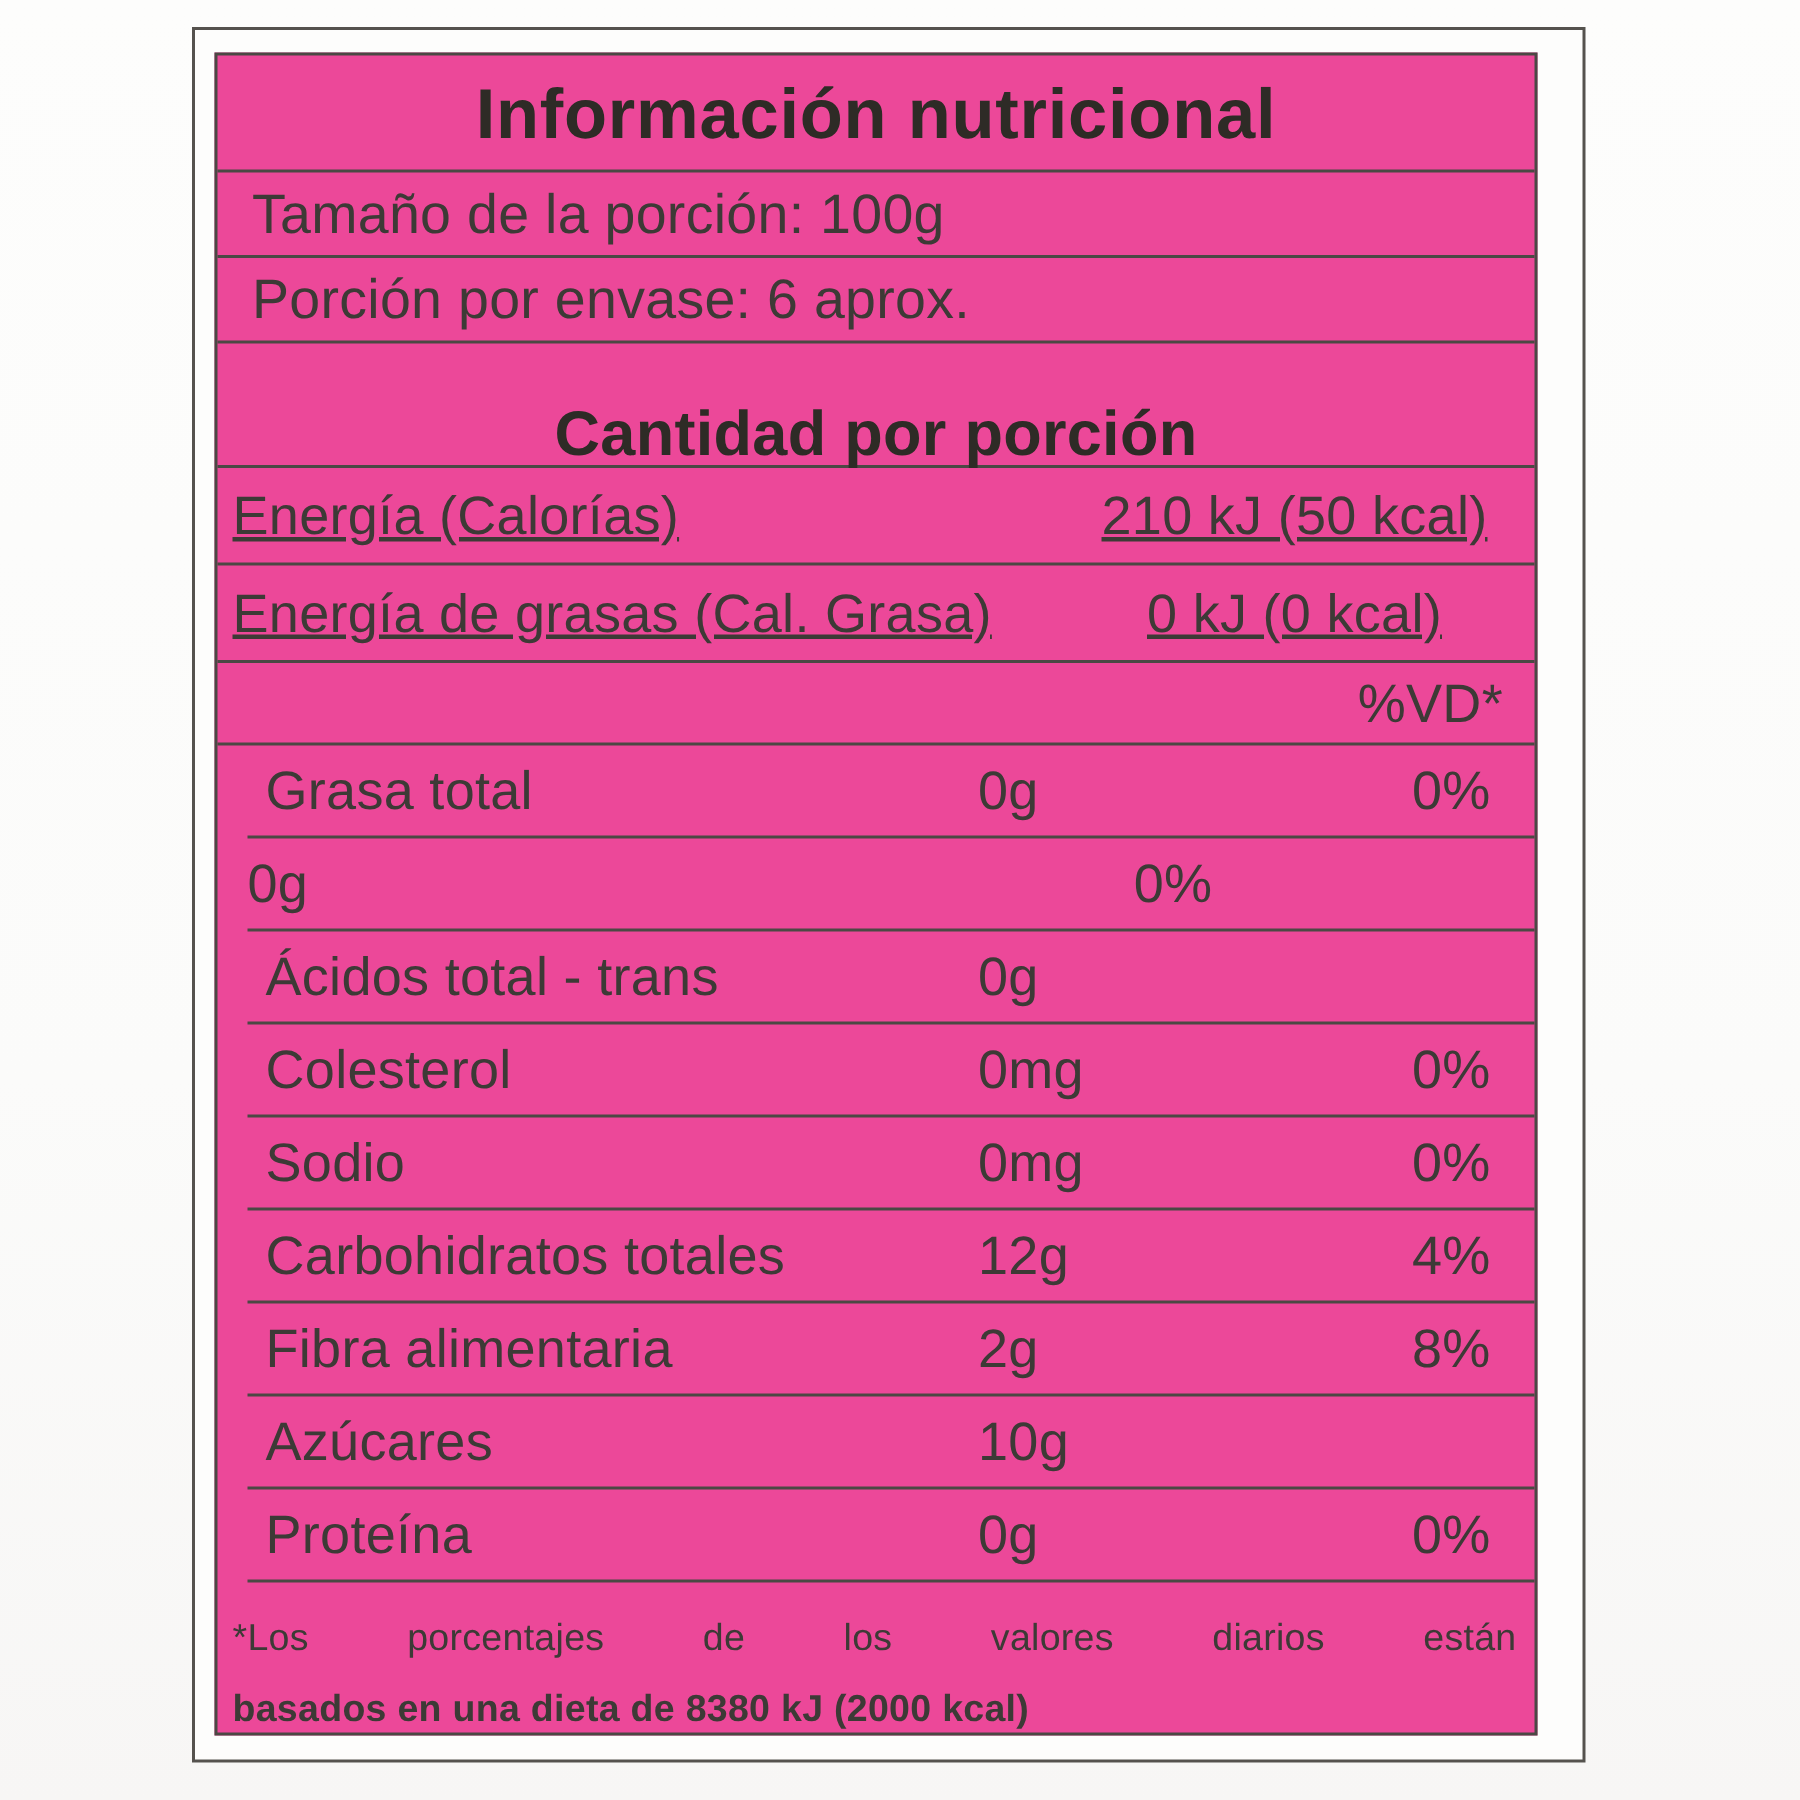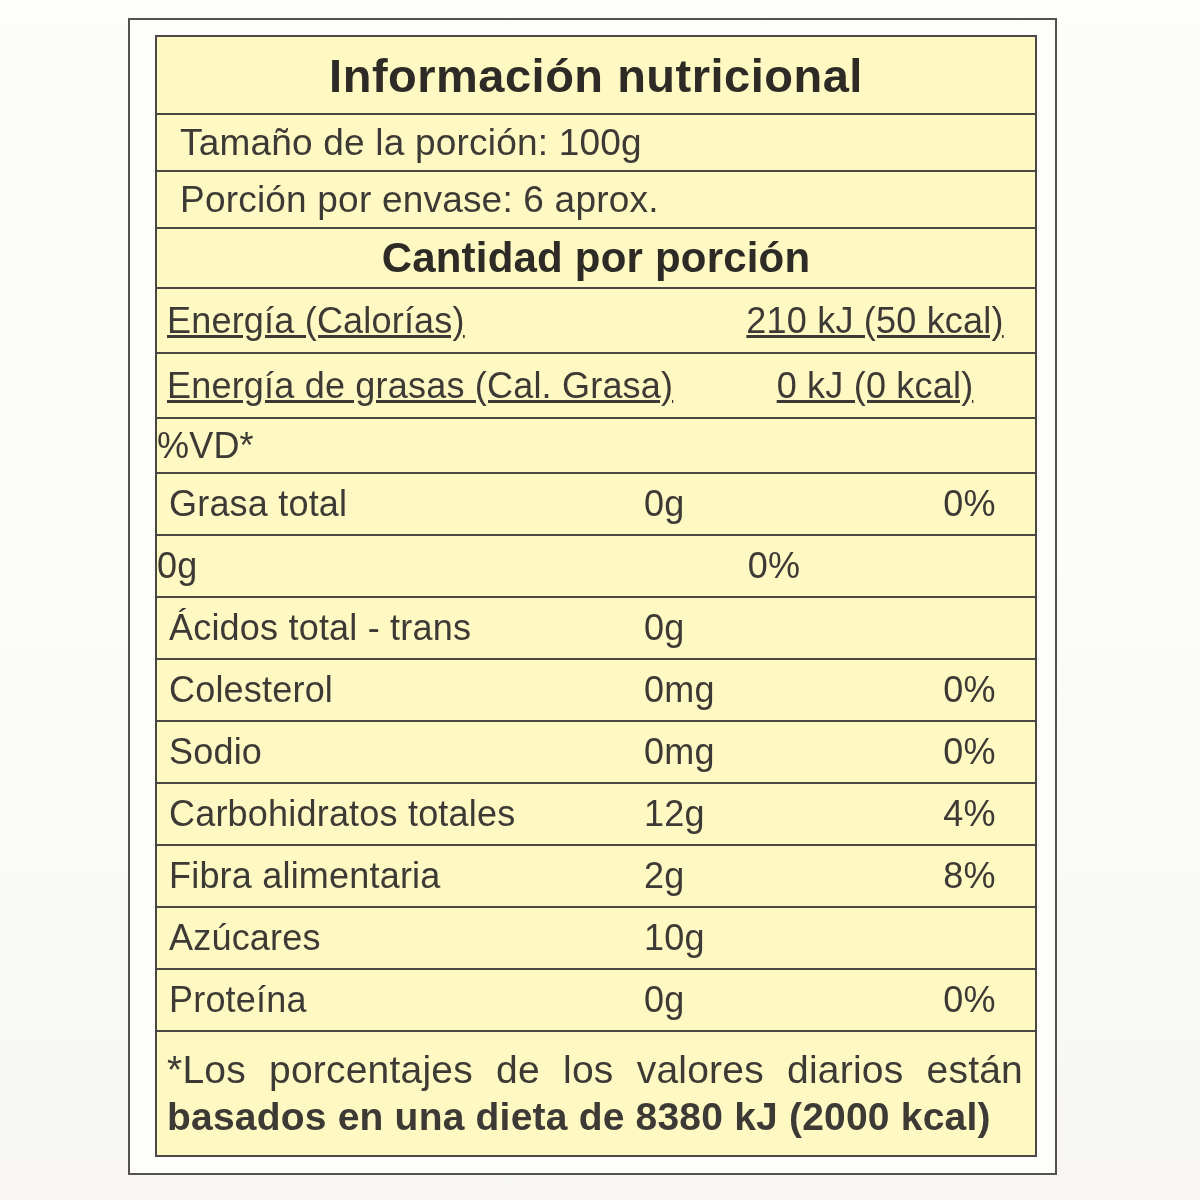--- a/index.html
+++ b/index.html
@@ -23,29 +23,29 @@
     left: 128px;
     top: 18px;
     width: 929px;
     height: 1157px;
     border: 2px solid #55524e;
     box-sizing: border-box;
     background: #fdfdfc;
   }
   .nutrition-table {
     position: absolute;
-    left: 25px;
+    left: 13px;
     top: 15px;
     width: 882px;
     height: 1122px;
     border: 2px solid #4b4844;
     box-sizing: border-box;
     display: flex;
     flex-direction: column;
-    background: #fef9c3;
+    background: #ec4899;
   }
   .row {
     border-bottom: 2px solid #4b4844;
     box-sizing: border-box;
     display: flex;
     align-items: center;
     flex: 0 0 auto;
     font-size: 36px;
     letter-spacing: 0.2px;
   }
@@ -57,53 +57,56 @@
     font-size: 47px;
     color: #2e2b26;
     letter-spacing: 0.5px;
   }
   .serving-row {
     height: 57px;
     padding-left: 23px;
     font-size: 37px;
   }
   .section-row {
-    height: 60px;
+    height: 44px;
     justify-content: center;
     font-weight: bold;
     font-size: 42px;
     color: #2e2b26;
+    margin-top: 39px;
   }
   .energy-row {
     height: 65px;
     display: grid;
     grid-template-columns: 1fr 320px;
     align-items: center;
     text-decoration: underline;
   }
   .energy-name { padding-left: 10px; }
   .energy-value { text-align: center; }
   .dv-header-row {
     height: 55px;
-    padding-right: 38px;
+    justify-content: flex-end;
+    padding-right: 21px;
   }
   .nutrient-row {
     height: 62px;
     display: grid;
     grid-template-columns: 487px 180px 1fr;
     align-items: center;
+    margin-left: 20px;
   }
   .nutrient-name { padding-left: 12px; white-space: nowrap; }
   .nutrient-amount { text-align: left; }
   .nutrient-dv { text-align: center; padding-left: 80px; }
   .footnote-row {
     flex: 1 1 auto;
     display: block;
     padding: 14px 12px 0 10px;
-    font-size: 39px;
+    font-size: 25px;
     line-height: 47px;
   }
   .footnote-line1 {
     text-align: justify;
     text-align-last: justify;
   }
   .footnote-line2 {
     text-align: left;
     font-weight: bold;
   }

